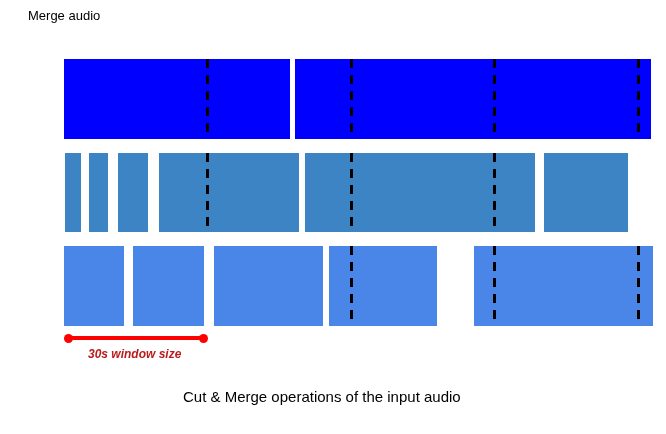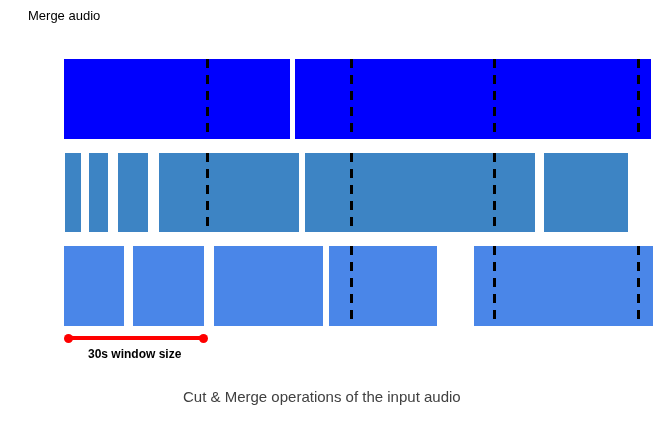--- a/index.html
+++ b/index.html
@@ -21,25 +21,25 @@
     background-image:repeating-linear-gradient(180deg,#000 0px,#000 9px,transparent 9px,transparent 16px);
   }
   .win-line{
     position:absolute;height:4px;background:#fe0000;border-radius:2px;
   }
   .win-dot{
     position:absolute;width:9px;height:9px;border-radius:50%;background:#fe0000;
   }
   .win-label{
     position:absolute;left:88px;top:347px;
-    font-size:12px;font-weight:bold;color:#000000;white-space:nowrap;
+    font-size:12px;font-weight:bold;color:#b91c1c;white-space:nowrap;font-style:italic;
   }
   .fig-caption{
     position:absolute;left:183px;top:388px;
-    font-size:15px;color:#404040;white-space:nowrap;
+    font-size:15px;color:#000000;white-space:nowrap;
   }
 </style>
 </head>
 <body>
 
 <div id="figure">
   <div class="fig-title">Merge audio</div>
 
   <div id="tracks-root">
       <div class="track" style="top: 59px; height: 80px;">

